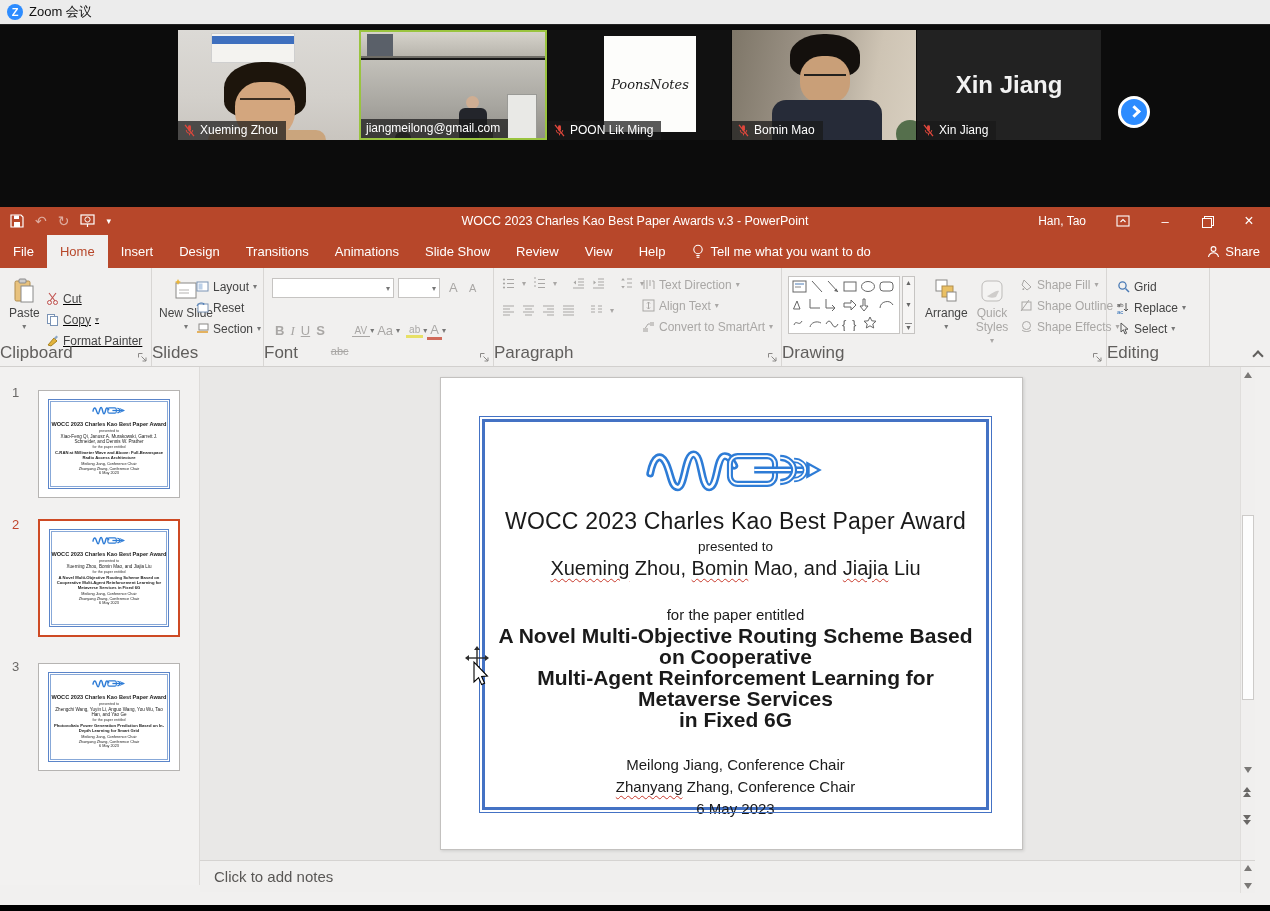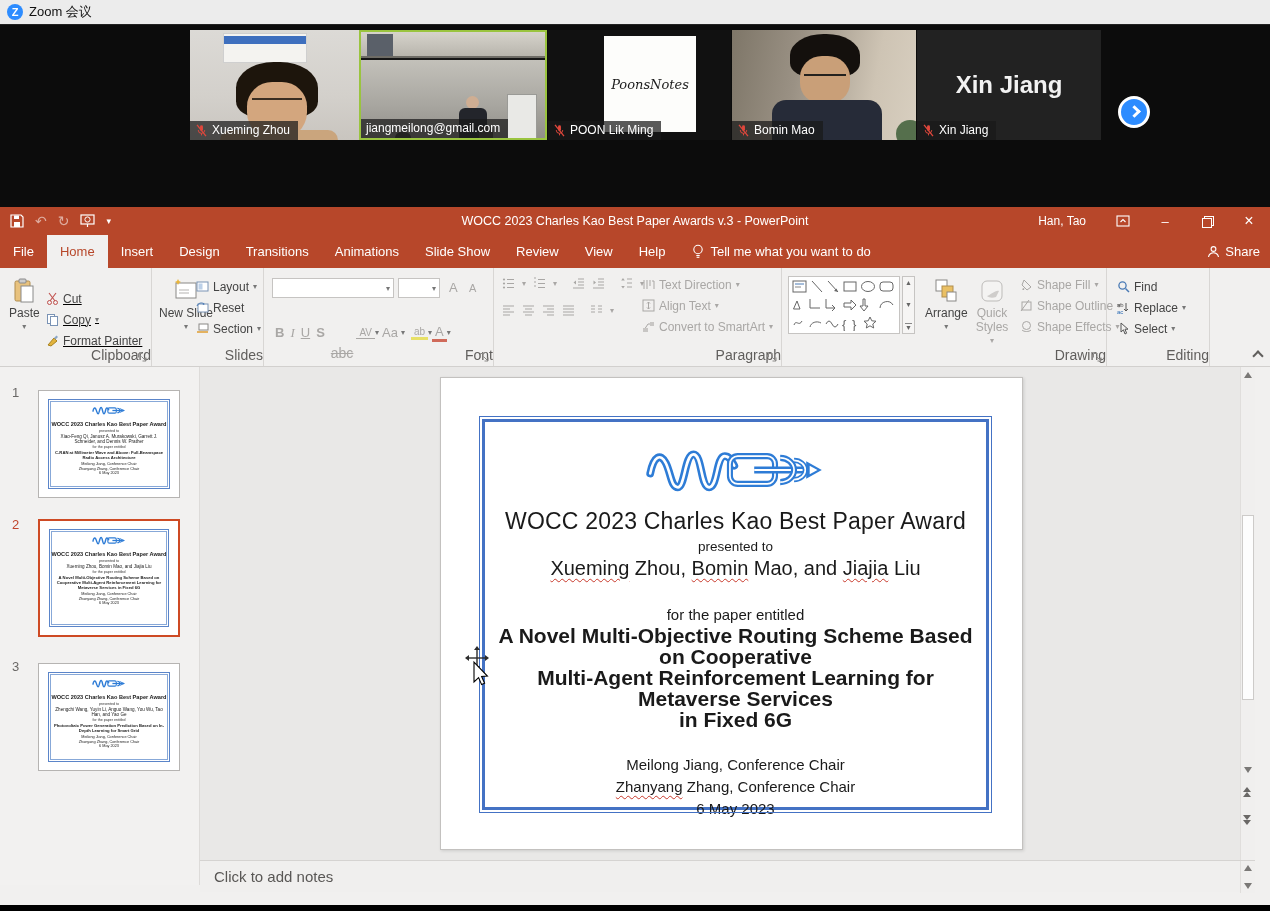--- a/index.html
+++ b/index.html
@@ -76,21 +76,21 @@
      color:#fff;font-size:13px;}
   .tab{display:flex;align-items:center;padding:0 13px;cursor:pointer;}
   .tab.active{background:#f1f0ef;color:#B7472A;}
   .tellme{display:flex;align-items:center;gap:6px;padding:0 14px;}
   .share{position:absolute;right:10px;top:0;height:33px;display:flex;align-items:center;gap:5px;font-size:13px;}
 
   
   .ribbon{position:absolute;left:0;top:61px;width:100%;height:99px;background:#f1f0ef;border-bottom:1px solid #d2d0ce;
      display:flex;}
   .rgroup{position:relative;height:100%;border-right:1px solid #d8d6d4;flex:0 0 auto;}
-  .glabel{position:absolute;bottom:3px;left:0;width:100%;text-align:right;font-size:14px;color:#605e5c;}
+  .glabel{position:absolute;bottom:3px;left:0;width:100%;text-align:left;font-size:17px;color:#605e5c;}
   .launcher{position:absolute;right:3px;bottom:3px;width:11px;height:11px;cursor:pointer;}
   .bigbtn{display:inline-flex;flex-direction:column;align-items:center;justify-content:flex-start;gap:2px;
      font-size:12px;color:#444;padding:4px 5px;cursor:pointer;}
   .rbtn{display:flex;align-items:center;gap:4px;font-size:12px;color:#444;height:21px;cursor:pointer;white-space:nowrap;}
   .dd{font-size:8px;color:#777;}
   .dis, .dis .dd, .dis span{color:#a9a7a5 !important;}
   .combo{background:#fff;border:1px solid #c6c4c2;height:20px;display:flex;align-items:center;justify-content:flex-end;
      padding-right:3px;}
   .fglyph{font-size:13px;color:#a9a7a5;padding:0 3px;}
   .icon12{width:13px;height:13px;flex:0 0 auto;}
@@ -152,21 +152,21 @@
 
 <div id="screen">
 
   <div class="zoom-titlebar">
     <div class="zoom-logo">Z</div>
     <span class="zoom-title">Zoom 会议</span>
   </div>
 
   <div class="video-strip">
 
-    <div class="tile" style="left:190px;width:206px;">
+    <div class="tile" style="left:178px;width:206px;">
       <div class="t1bg">
         <div class="t1poster">
             <div class="t1posterbar"></div>
           </div>
         <div class="t1hair"></div>
         <div class="t1face"></div>
         <div class="t1glass"></div>
         <div class="t1body"></div>
       </div>
       <div class="nameplate">
@@ -413,21 +413,21 @@
           <span class="fglyph" style="font-size:13px;">A</span>
         </div>
         <div class="rbtn dis" style="position:absolute;left:202px;top:9px;">
           <span class="fglyph" style="font-size:11px;">A</span>
         </div>
         <div style="position:absolute;left:8px;top:36px;display:flex;align-items:center;">
           <span class="fglyph" style="font-weight:bold;">B</span>
           <span class="fglyph" style="font-style:italic;font-family:'Liberation Serif',serif;">I</span>
           <span class="fglyph" style="text-decoration:underline;">U</span>
           <span class="fglyph" style="font-weight:bold;">S</span>
-          <span class="fglyph" style="font-size:14px;text-decoration:line-through;margin-top:41px;">abc</span>
+          <span class="fglyph" style="font-size:11px;text-decoration:line-through;margin-top:41px;">abc</span>
           <span class="fglyph" style="font-size:10px;border-bottom:1px solid #a9a7a5;">AV</span>
           <span class="dd">▾</span>
           <span class="fglyph">Aa</span>
           <span class="dd">▾</span>
           <span class="fglyph" style="font-size:10px;border-bottom:3px solid #e7e066;margin-left:6px;">ab</span>
           <span class="dd">▾</span>
           <span class="fglyph" style="border-bottom:3px solid #d06a5a;">A</span>
           <span class="dd">▾</span>
         </div>
         <div class="glabel"><span>Font</span></div>
@@ -632,21 +632,21 @@
         </svg>
       </div>
 
       <div class="rgroup" style="width:103px;">
         <div style="position:absolute;left:10px;top:8px;">
           <div class="rbtn">
             <svg class="icon12" viewBox="0 0 13 13">
                 <circle cx="5.5" cy="5.5" r="3.6" fill="none" stroke="#4a7ab5" stroke-width="1.3"></circle>
                 <line x1="8.5" y1="8.5" x2="12" y2="12" stroke="#4a7ab5" stroke-width="1.5"></line>
               </svg>
-            <span>Find</span>
+            <span>Grid</span>
           </div>
           <div class="rbtn">
             <svg class="icon12" viewBox="0 0 13 13">
                 <text x="0" y="6" font-size="6" fill="#555">ab</text>
                 <text x="0" y="12.5" font-size="6" fill="#2b6cb5">ac</text>
                 <path d="M9 2v8m0 0-2-2m2 2 2-2" fill="none" stroke="#555"></path>
               </svg>
             <span>Replace</span>
             <span class="dd">▾</span>
           </div>

